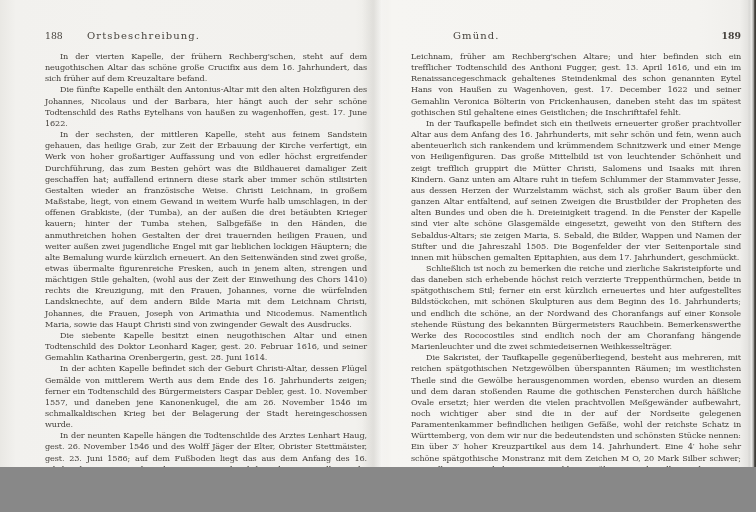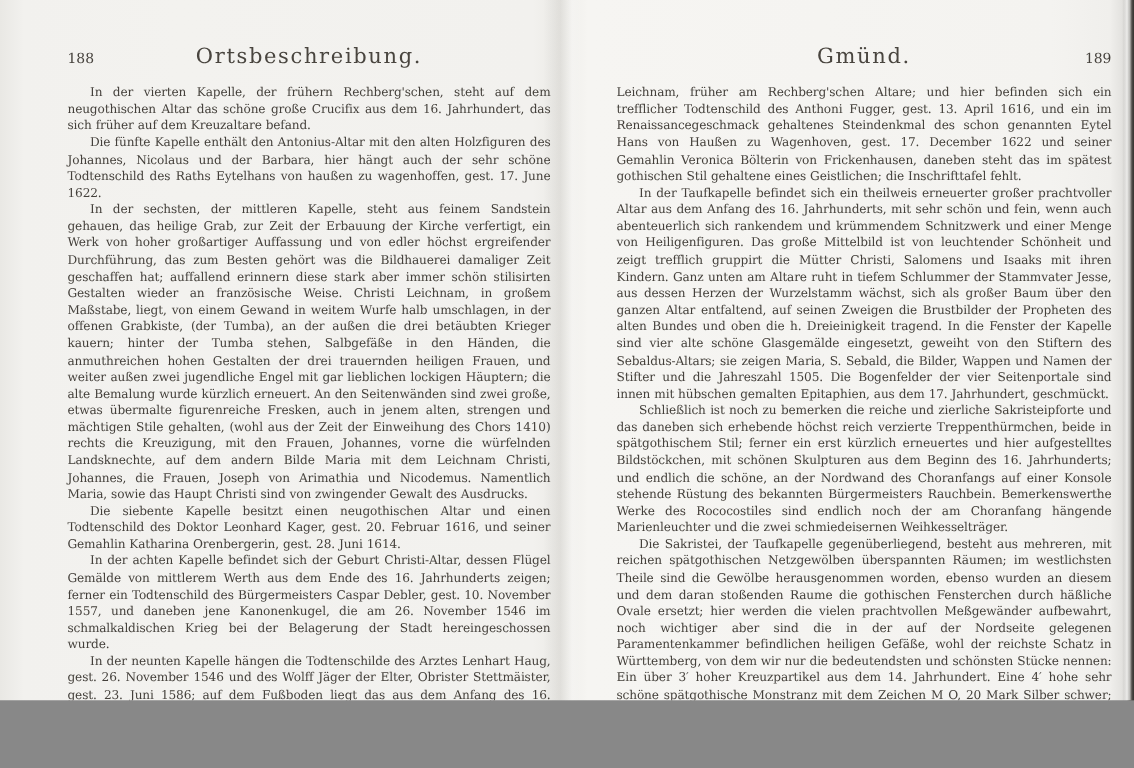--- a/index.html
+++ b/index.html
@@ -25,23 +25,23 @@
   }
   .page{position:absolute;top:30px;}
   .page-left{left:45px;width:322px;}
   .page-right{left:411px;width:330px;}
   .pagehead{
     display:grid;grid-template-columns:42px 1fr 42px;align-items:baseline;
     margin-bottom:10px;
   }
   .pagenum{font-size:9.3px;color:#45413c;}
   .pagenum.num-left{text-align:left;}
-  .pagenum.num-right{text-align:right;}
+  .pagenum.num-right{text-align:right;font-weight:bold;}
   .runhead{
-    text-align:center;font-size:14px;letter-spacing:1.1px;color:#49453f;
+    font-size:10px;letter-spacing:1.1px;color:#49453f;
   }
   .pagebody{
     font-size:8.1px;line-height:11.15px;
     text-align:justify;text-justify:inter-word;
     hyphens:auto;-webkit-hyphens:auto;
     letter-spacing:-0.1px;
     word-spacing:0.2px;
   }
   .para{margin:0;text-indent:15px;}
   .para.cont{text-indent:0;}

